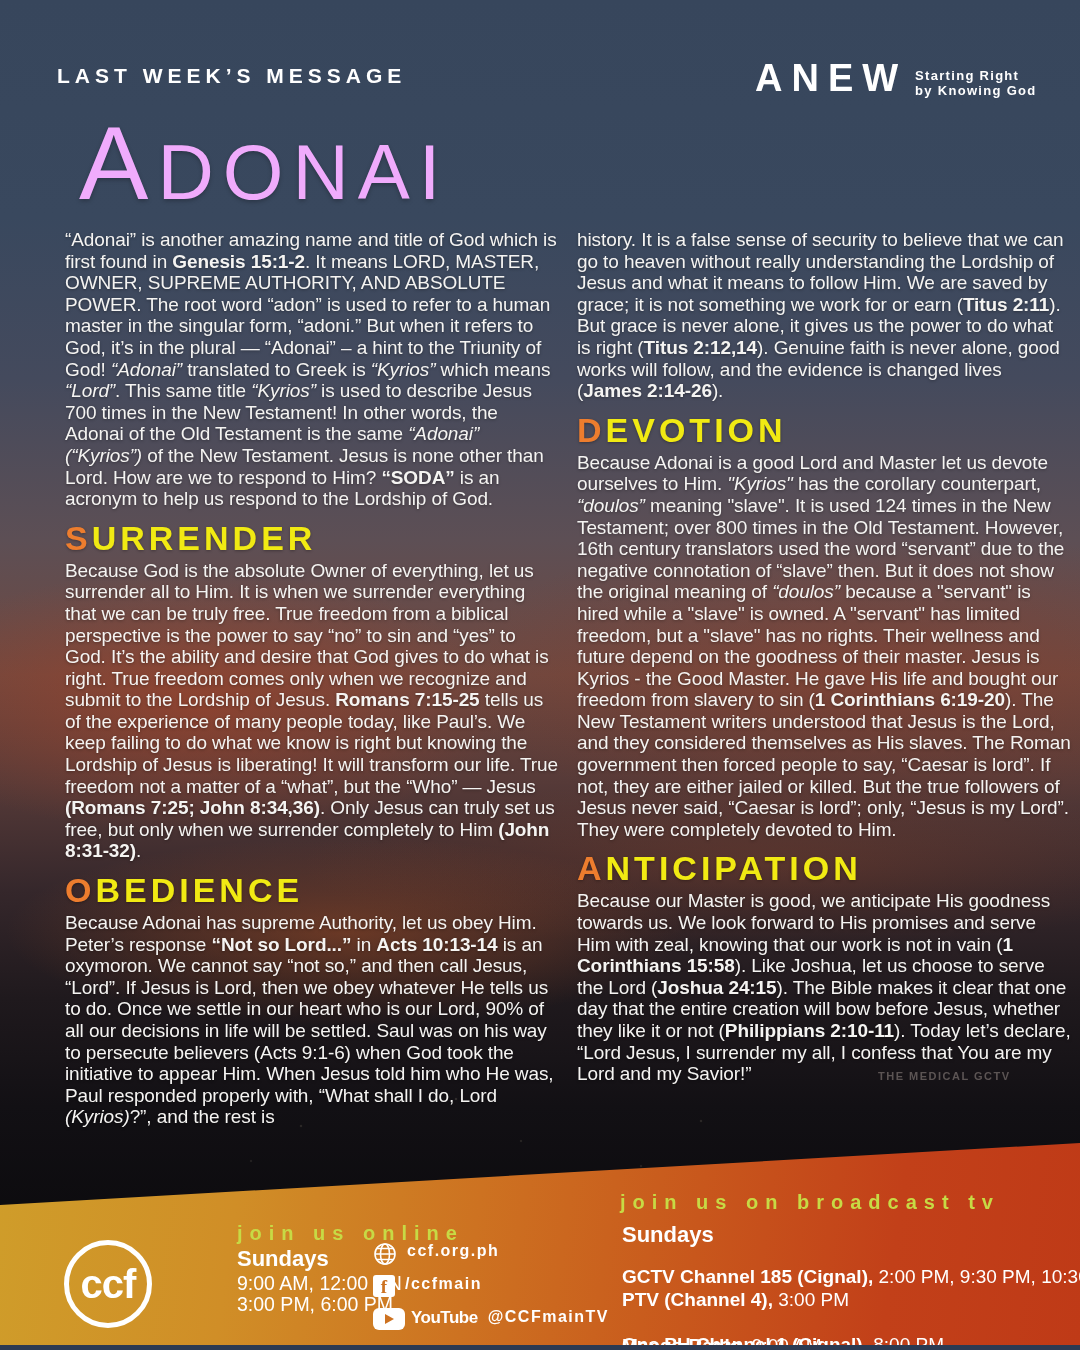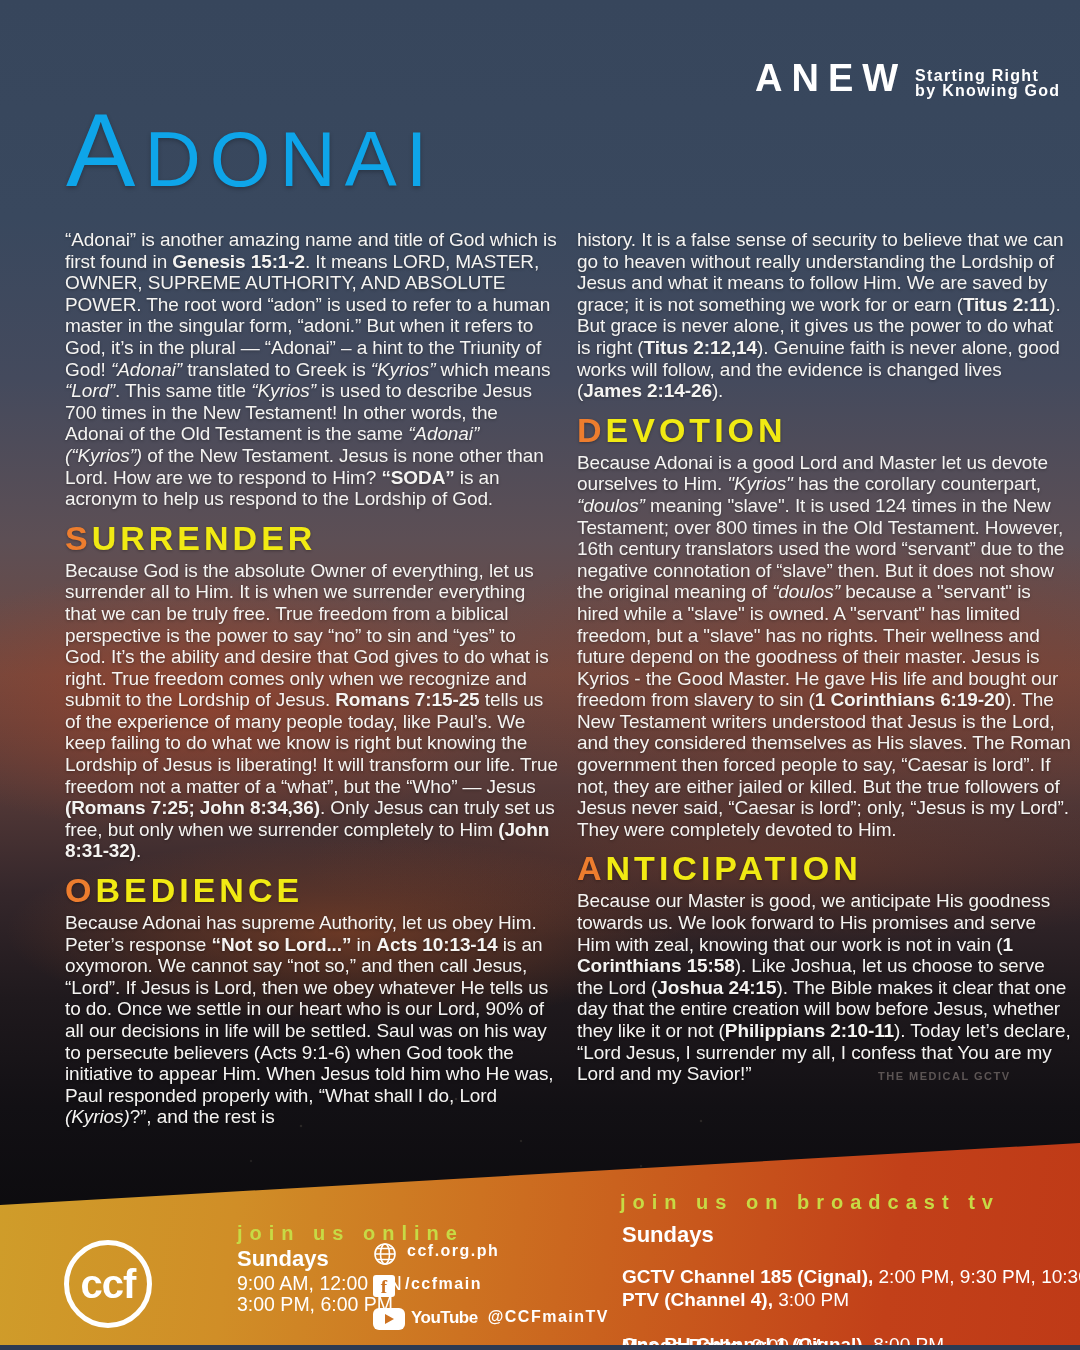--- a/index.html
+++ b/index.html
@@ -19,23 +19,23 @@
       455px 1098px 1px rgba(210,200,170,.25), 520px 1140px 1px rgba(200,190,160,.2),
       700px 1120px 1px rgba(210,200,170,.22), 640px 1165px 1px rgba(200,190,160,.18),
       250px 1160px 1px rgba(200,190,160,.18);}
   .medcity{position:absolute;left:878px;top:1070px;font-size:11px;font-weight:700;
     letter-spacing:1.5px;color:rgba(150,138,134,.55);}
   
   .eyebrow{position:absolute;left:57px;top:64px;font-size:21px;font-weight:700;
     letter-spacing:5px;color:#fff;}
   .brand{position:absolute;left:755px;top:58px;display:flex;align-items:flex-end;color:#fff;}
   .brand-name{font-size:38px;font-weight:700;letter-spacing:9px;line-height:40px;}
-  .brand-tag{margin-left:8px;margin-top:0;font-size:16px;font-weight:700;
+  .brand-tag{margin-left:8px;margin-top:0;font-size:13px;font-weight:700;
     letter-spacing:1.3px;line-height:15px;}
-  .title{position:absolute;left:64px;top:96px;margin:2px;color:#0ea5e9;font-weight:400;
+  .title{position:absolute;left:64px;top:96px;margin:15px;color:#f0abfc;font-weight:400;
     letter-spacing:9px;line-height:1;text-shadow:0 2px 4px rgba(0,0,0,.25);}
   .title .t-first{font-size:104px;}
   .title .t-rest{font-size:78px;}
   
   .col{position:absolute;top:229px;width:494px;margin-left:10px;}
   .col-left{left:55px;}
   .col-right{left:567px;}
   .body{margin:0;font-size:19px;line-height:21.6px;letter-spacing:-0.1px;
     color:#f5f4f2;text-shadow:0 1px 3px rgba(0,0,0,.35);}
   .b{font-weight:700;}
@@ -77,20 +77,21 @@
   .bottom-strip{position:absolute;left:0;bottom:0;width:1080px;height:5px;background:#2c3a52;z-index:6;}
 </style>
 </head>
 <body>
 
 <div class="page">
   <div class="bg"></div>
   <div class="city-lights"></div>
   <div class="medcity">THE MEDICAL GCTV</div>
 
+  <div class="eyebrow">LAST WEEK’S MESSAGE</div>
 
   <div class="brand">
     <span class="brand-name">ANEW</span>
     <span class="brand-tag">
       <span style="display:block">Starting Right</span>
       <span style="display:block">by Knowing God</span>
     </span>
   </div>
 
   <h1 class="title"><span class="t-first">A</span><span class="t-rest">DONAI</span></h1>

